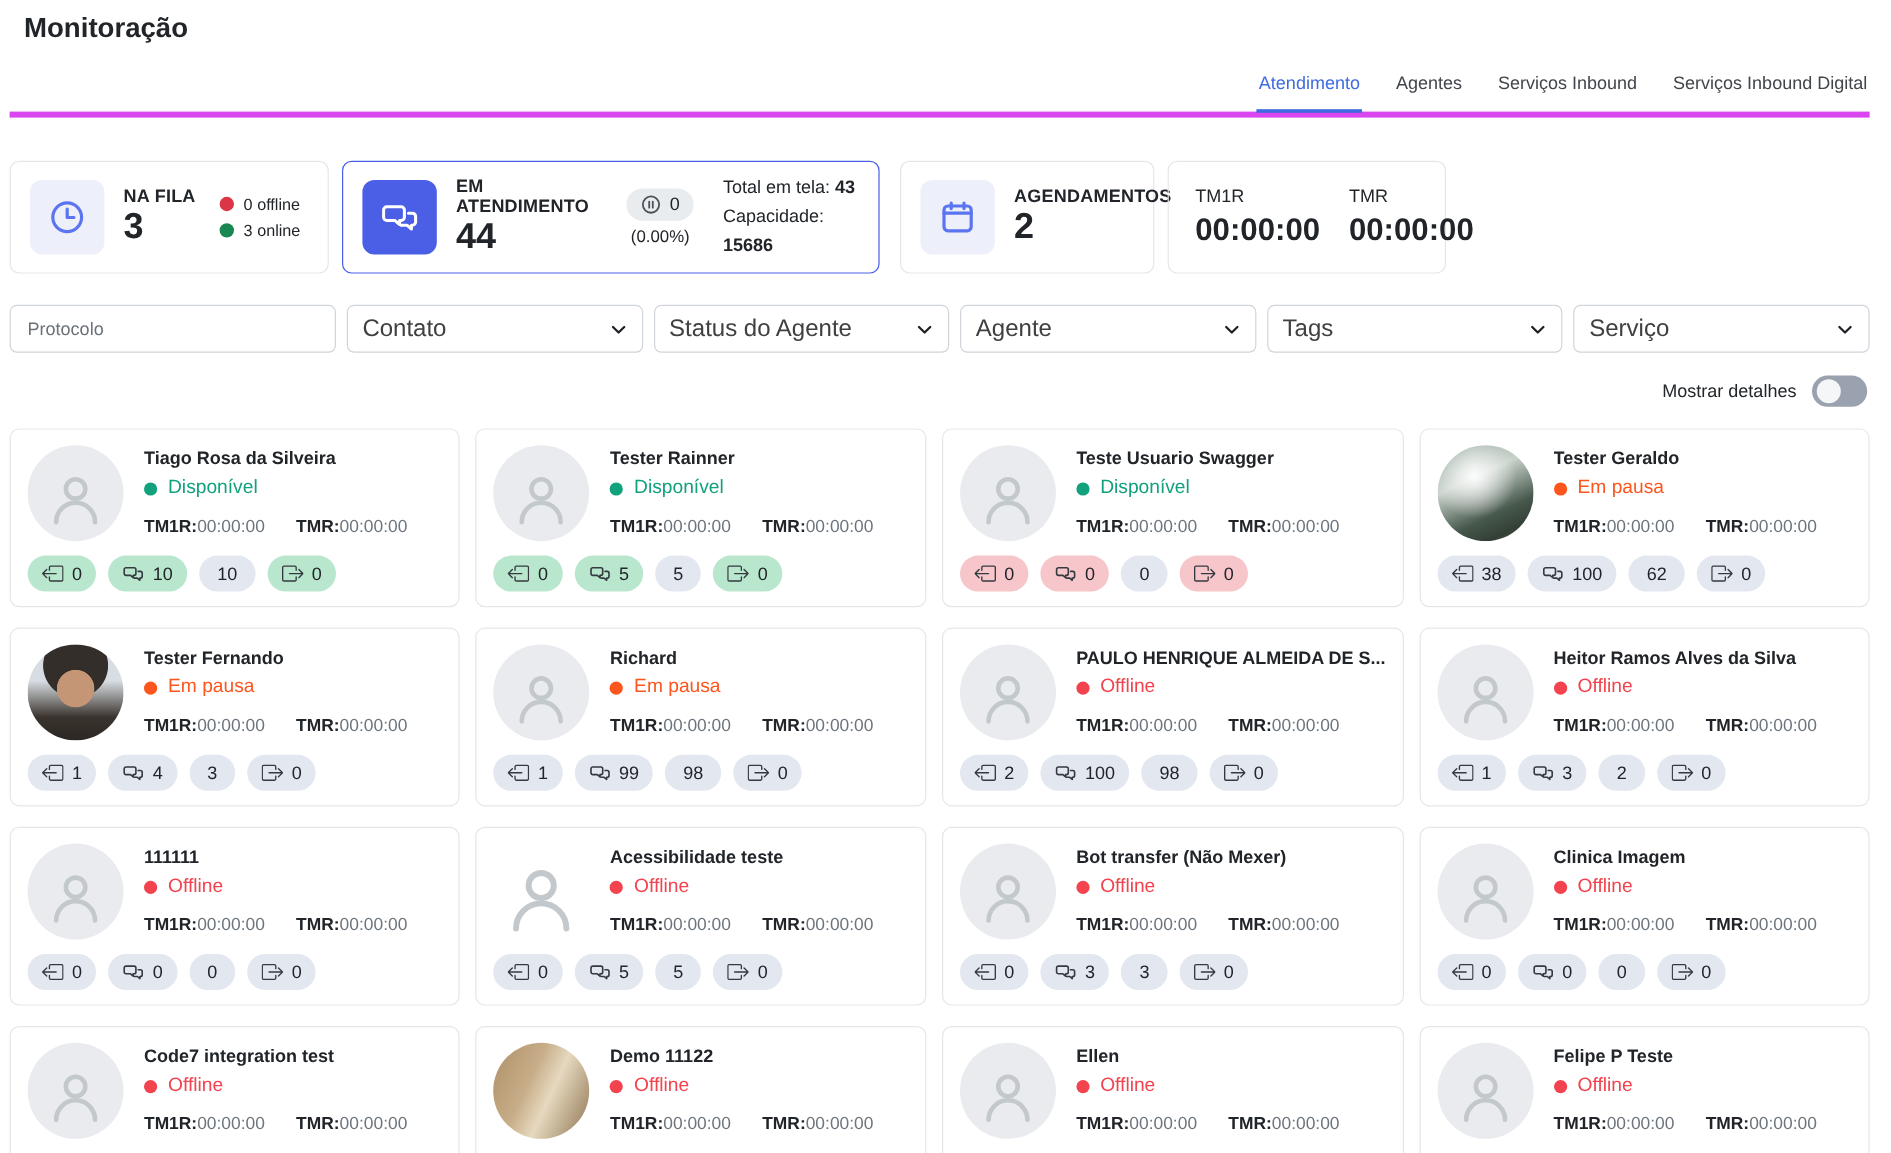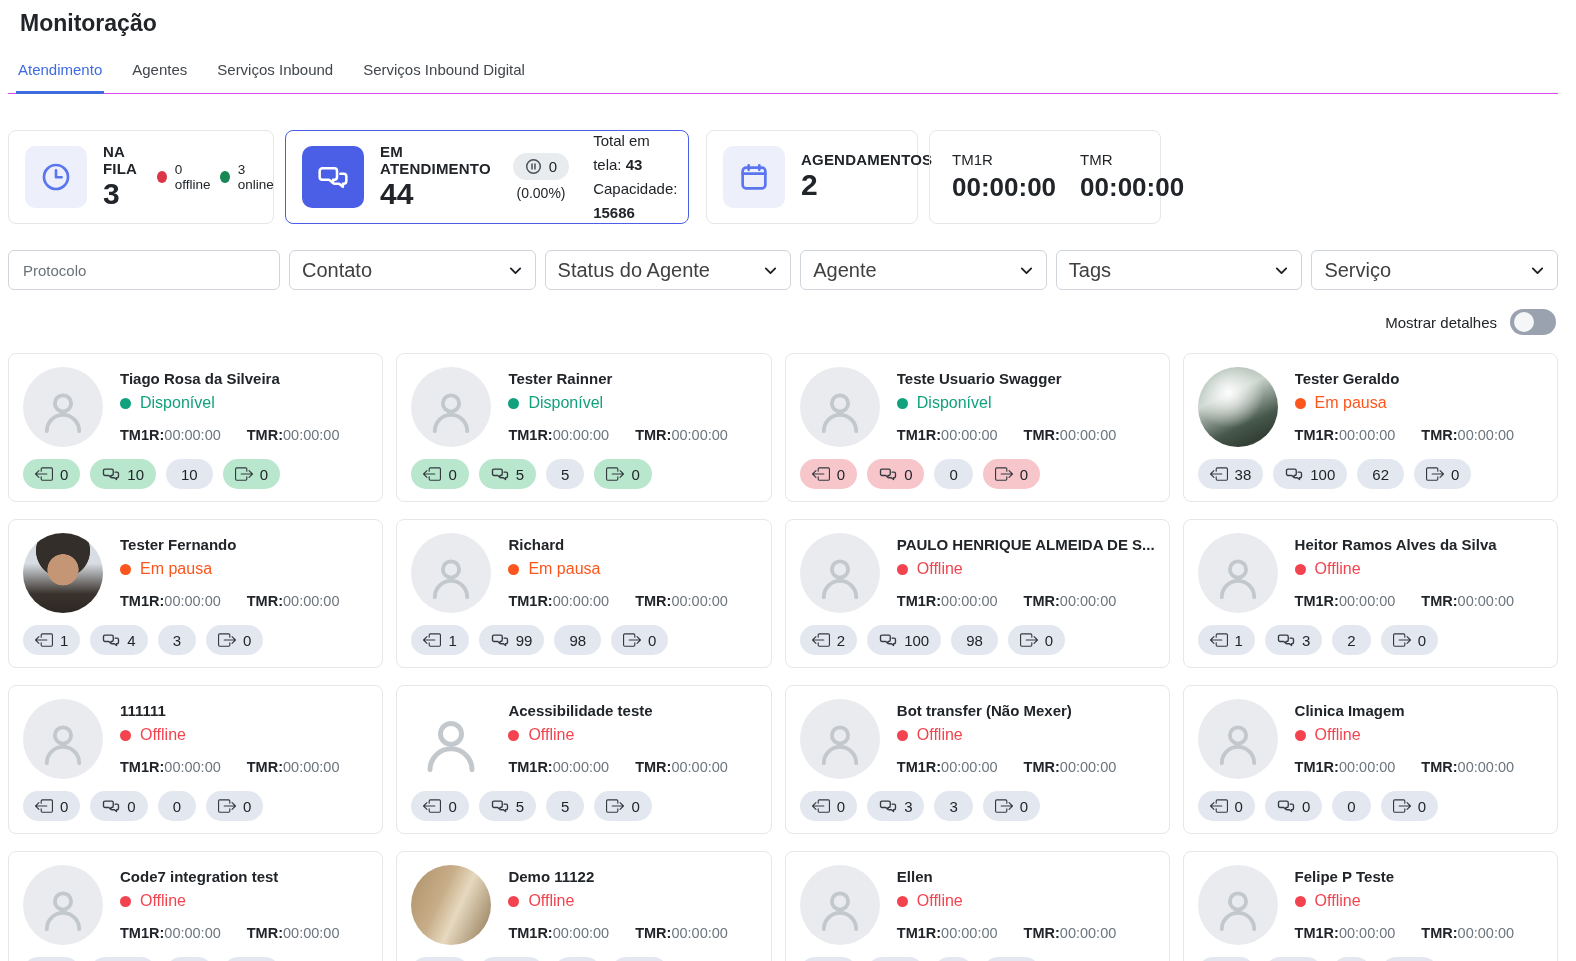--- a/index.html
+++ b/index.html
@@ -20,37 +20,37 @@
   *{box-sizing:border-box;}
   html,body{margin:0;padding:0;background:#fff;}
   body{
     width:1576px;height:961px;overflow:hidden;
     font-family:"Liberation Sans", sans-serif;color:#212529;
   }
   .page{padding:6px 18px 10px 8px;}
   .page-title{font-size:23px;font-weight:700;margin:4px 0 20px 12px;}
 
   
-  .tabs{display:flex;gap:26px;border-bottom:1px solid #d946ef;padding-left:8px;}
+  .tabs{display:flex;gap:26px;border-bottom:5px solid #d946ef;padding-left:8px;justify-content:flex-end;}
   .tab{background:none;border:none;font-family:inherit;font-size:15px;color:#41464c;
        padding:4px 2px 13px;cursor:pointer;border-bottom:3px solid transparent;margin-bottom:-1px;}
   .tab.active{color:var(--accent);border-bottom-color:var(--accent);}
 
   
   .stats{display:flex;gap:11px;margin-top:36px;}
   .stat-card{border:1px solid var(--border);border-radius:8px;height:94px;
              display:flex;align-items:center;gap:16px;padding:0 16px;}
   .stat-card.active{border:1.5px solid var(--tile-blue);}
   .tile{width:62px;height:62px;border-radius:10px;display:flex;align-items:center;justify-content:center;flex:0 0 62px;}
   .tile svg{width:32px;height:32px;}
   .tile-light{background:var(--tile-light-bg);color:var(--tile-light-fg);}
   .tile-blue{background:var(--tile-blue);color:#fff;}
   .stat-label{font-size:15px;font-weight:600;letter-spacing:.2px;}
   .stat-value{font-size:30px;font-weight:700;line-height:1.15;}
-  .legend{display:flex;flex-direction:row;gap:7px;margin-left:4px;font-size:13.5px;justify-content:flex-end;}
+  .legend{display:flex;flex-direction:column;gap:7px;margin-left:4px;font-size:13.5px;justify-content:flex-end;}
   .legend-row{display:flex;align-items:center;gap:8px;}
   .dot{width:12px;height:12px;border-radius:50%;display:inline-block;}
   .dot-red{background:var(--dot-red);}
   .dot-green{background:var(--dot-green);}
   .pause-block{text-align:center;margin-left:6px;}
   .pause-pill{display:inline-flex;align-items:center;gap:7px;background:#e9ecef;
               border-radius:999px;padding:5px 12px;font-size:15px;color:#212529;}
   .pause-pill svg{width:17px;height:17px;color:#495057;}
   .pause-pct{font-size:14px;margin-top:5px;}
   .totals{font-size:15px;line-height:24px;margin-left:8px;}
@@ -142,21 +142,21 @@
             <span class="dot dot-red"></span>
             <span>0 offline</span>
           </div>
         <div class="legend-row">
             <span class="dot dot-green"></span>
             <span>3 online</span>
           </div>
       </div>
     </div>
 
-    <div class="stat-card active" style="width:404px">
+    <div class="stat-card active" style="width:448px">
       <div class="tile tile-blue">
         <svg viewBox="0 0 24 24" fill="none" stroke="currentColor" stroke-width="1.9" stroke-linecap="round" stroke-linejoin="round">
             <path d="M4 5.5h9a2 2 0 0 1 2 2V12a2 2 0 0 1-2 2h-1v2.6L9 14H4a2 2 0 0 1-2-2V7.5a2 2 0 0 1 2-2z"></path>
             <path d="M17.5 9.5h2.5a2 2 0 0 1 2 2V15a2 2 0 0 1-2 2h-.6v2.4L16.6 17H13"></path>
           </svg>
       </div>
       <div class="stat-main">
         <div class="stat-label">EM ATENDIMENTO</div>
         <div class="stat-value">44</div>
       </div>

